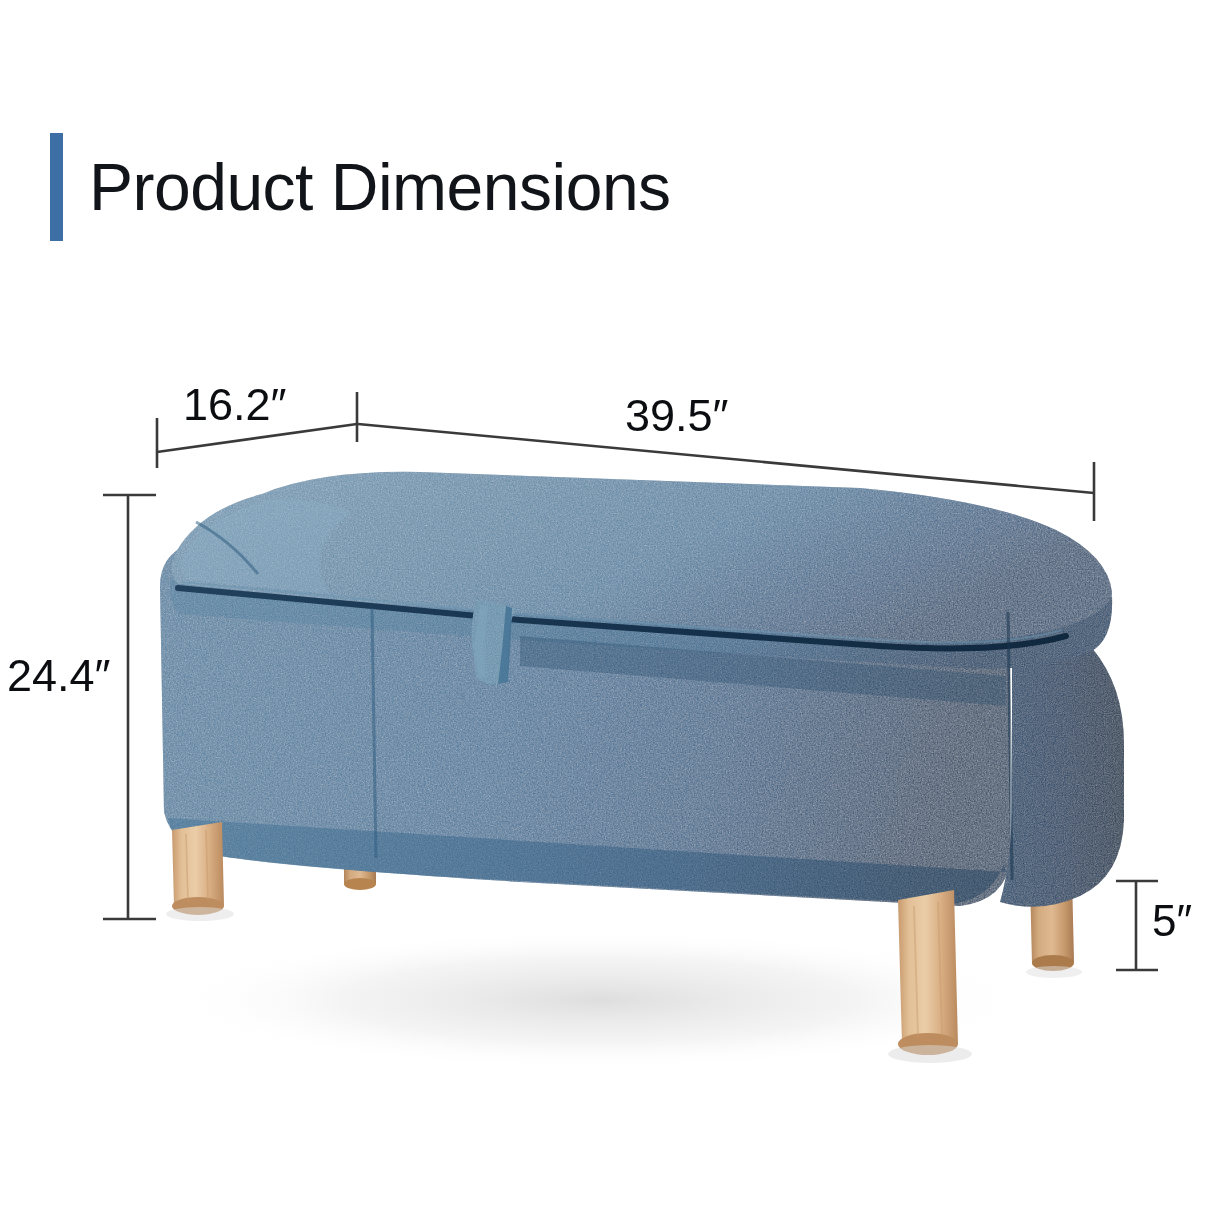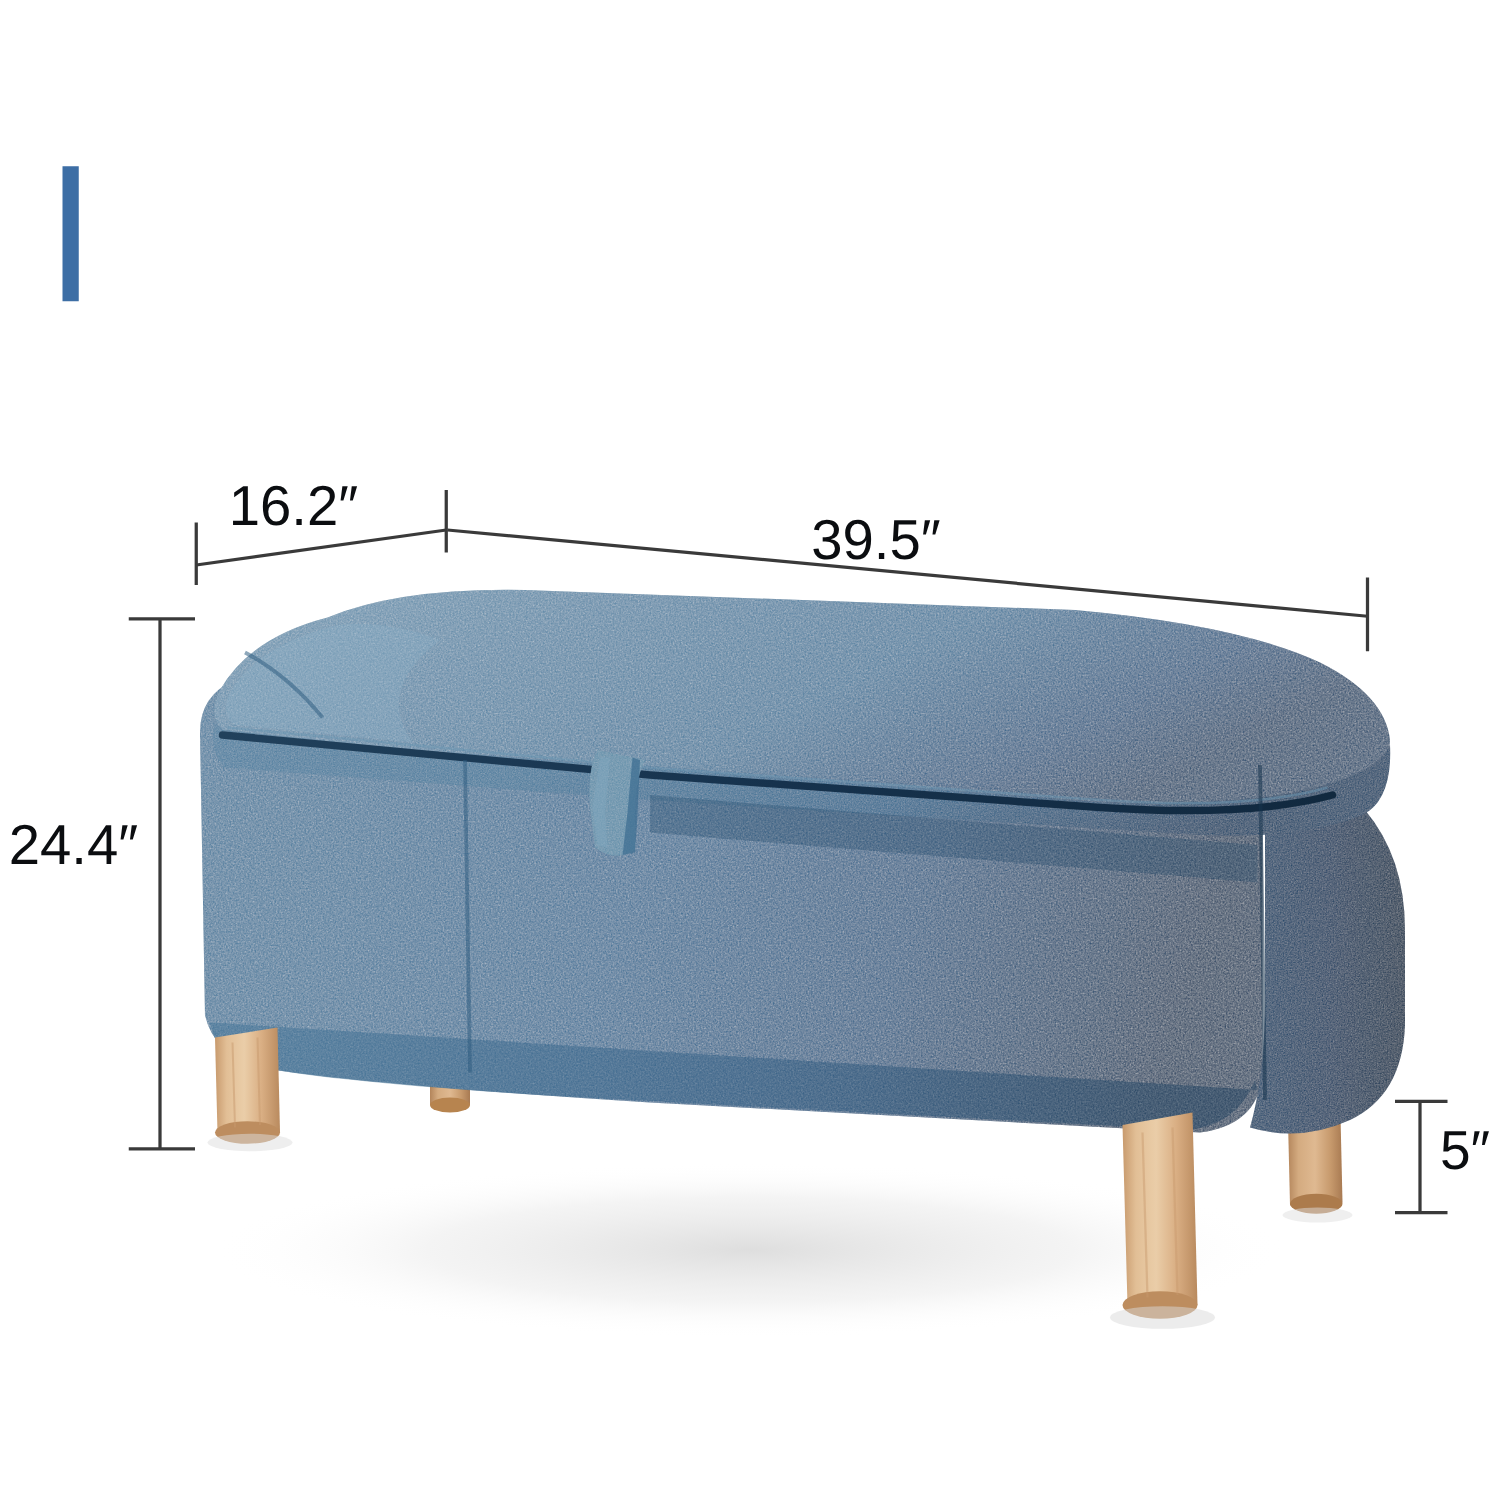--- a/index.html
+++ b/index.html
@@ -18,34 +18,35 @@
     font-size:66px;font-weight:400;color:#111418;
     letter-spacing:-0.5px;line-height:1;white-space:nowrap;
   }
 
   
   .dim-label{
     position:absolute;color:#0b0d10;
     font-size:45px;font-weight:400;white-space:nowrap;letter-spacing:0px;text-align:center;
   }
   #label-depth{left:183px;top:379px;}
-  #label-width{left:649px;top:390px;margin-top:16px;}
+  #label-width{left:625px;top:390px;}
   #label-height{left:7px;top:650px;}
   #label-legs{left:1152px;top:896px;font-size:44px;}
 
   
   #art{position:absolute;left:0;top:0;width:1208px;height:1208px;}
 </style>
 </head>
 <body>
 
 <div id="stage">
 
   <div id="title-block">
     <div id="title-accent"></div>
+    <div id="title-text">Product Dimensions</div>
   </div>
 
   <div class="dim-label" id="label-depth">16.2″</div>
   <div class="dim-label" id="label-width">39.5″</div>
   <div class="dim-label" id="label-height">24.4″</div>
   <div class="dim-label" id="label-legs">5″</div>
 
   <svg id="art" viewBox="0 0 1208 1208">
     <defs>
 

